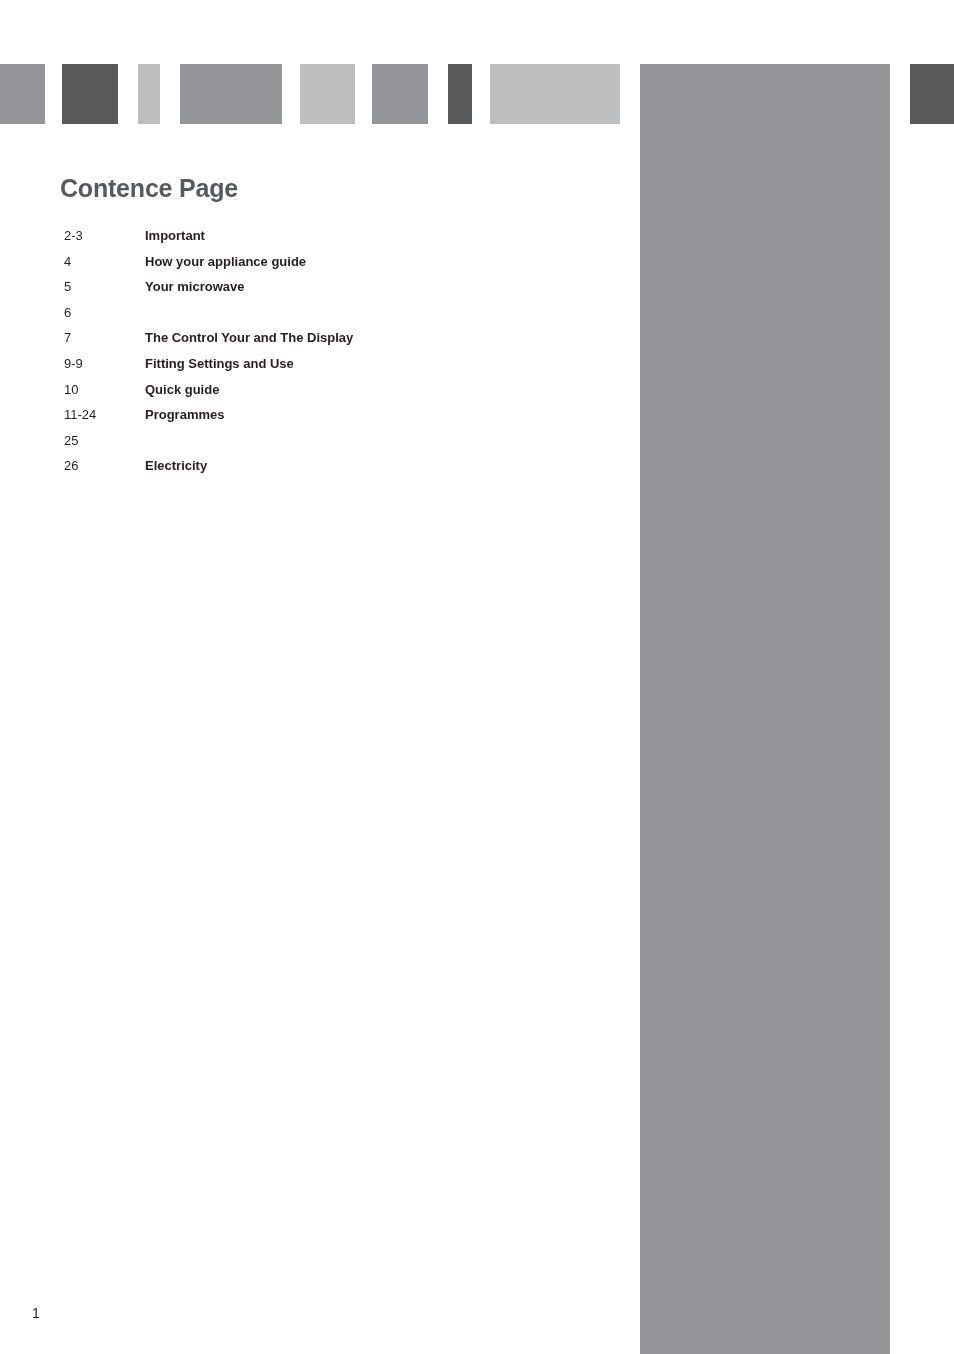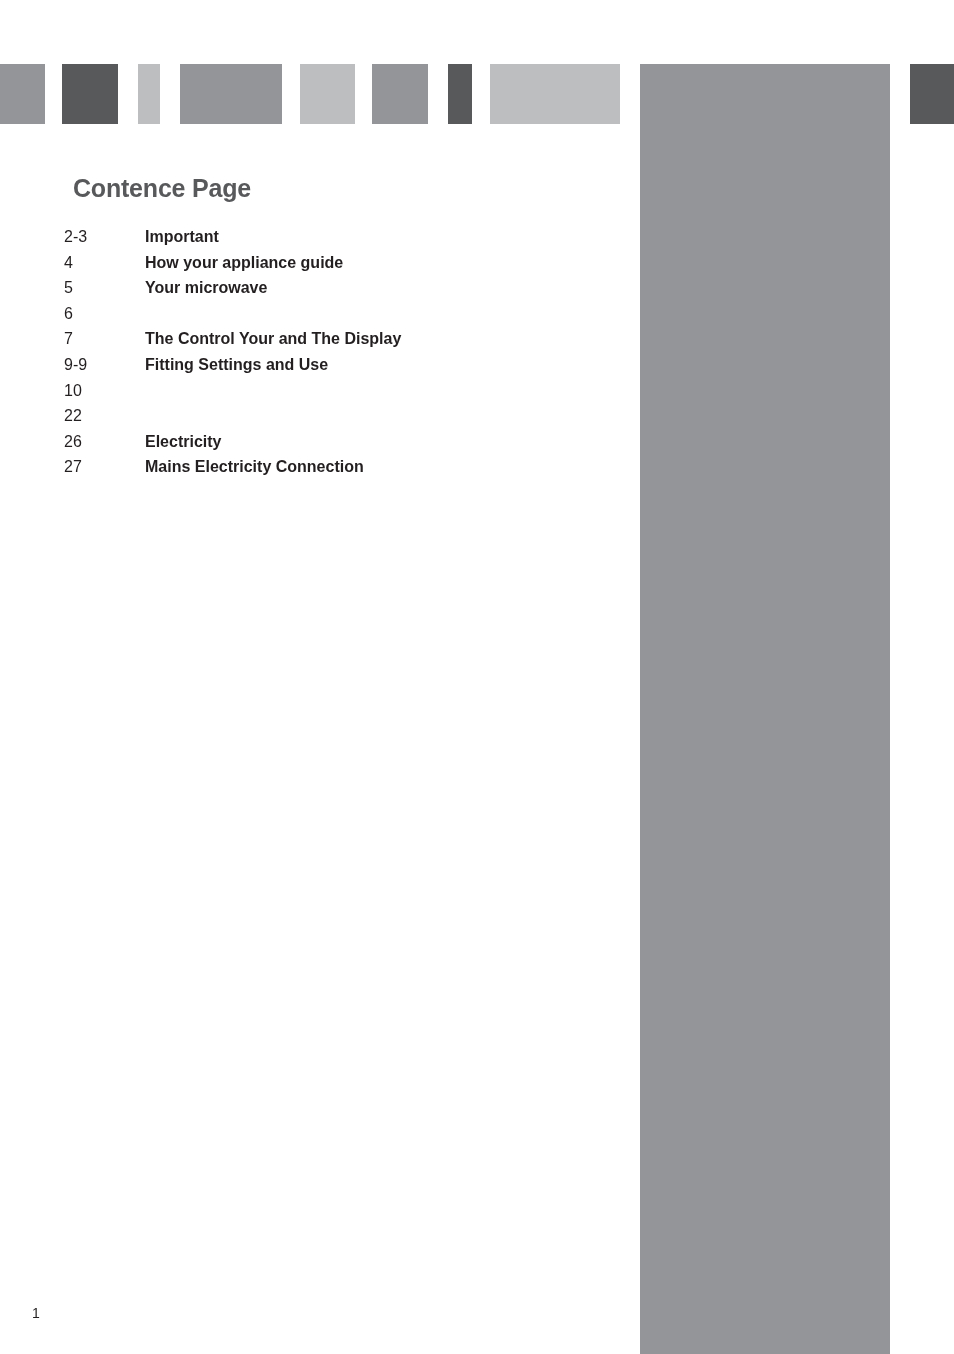--- a/index.html
+++ b/index.html
@@ -42,41 +42,41 @@
     top: 64px;
     left: 640px;
     width: 250px;
     height: 1290px;
     background: #939598;
   }
 
   
   #page-title {
     position: absolute;
-    left: 73px;
+    left: 60px;
     top: 174px;
     margin: 0;
     font-size: 25px;
     font-weight: bold;
     color: #58595b;
     letter-spacing: -0.2px;
   }
 
   
   #toc {
     position: absolute;
     left: 64px;
     top: 228px;
     width: 540px;
   }
   .toc-row {
     display: flex;
     align-items: baseline;
     height: 25.6px;
-    font-size: 16px;
+    font-size: 13px;
     color: #231f20;
   }
   .toc-pages {
     flex: 0 0 81px;
     white-space: nowrap;
   }
   .toc-title {
     flex: 1 1 auto;
     white-space: nowrap;
     font-weight: bold;
@@ -137,34 +137,35 @@
       <span class="toc-title">The Control Your and The Display</span>
     </div>
 
     <div class="toc-row">
       <span class="toc-pages">9-9</span>
       <span class="toc-title">Fitting Settings and Use</span>
     </div>
 
     <div class="toc-row">
       <span class="toc-pages">10</span>
+      <span class="toc-title">Quick guide</span>
     </div>
 
+    <div class="toc-row">
+      <span class="toc-pages">11-24</span>
+      <span class="toc-title">Programmes</span>
+    </div>
 
     <div class="toc-row">
-      <span class="toc-pages">22</span>
+      <span class="toc-pages">25</span>
     </div>
 
     <div class="toc-row">
       <span class="toc-pages">26</span>
       <span class="toc-title">Electricity</span>
     </div>
 
-    <div class="toc-row">
-      <span class="toc-pages">27</span>
-      <span class="toc-title">Mains Electricity Connection</span>
-    </div>
 
   </div>
 
   <div id="folio">1</div>
 
 </div>
 
 </body></html>

